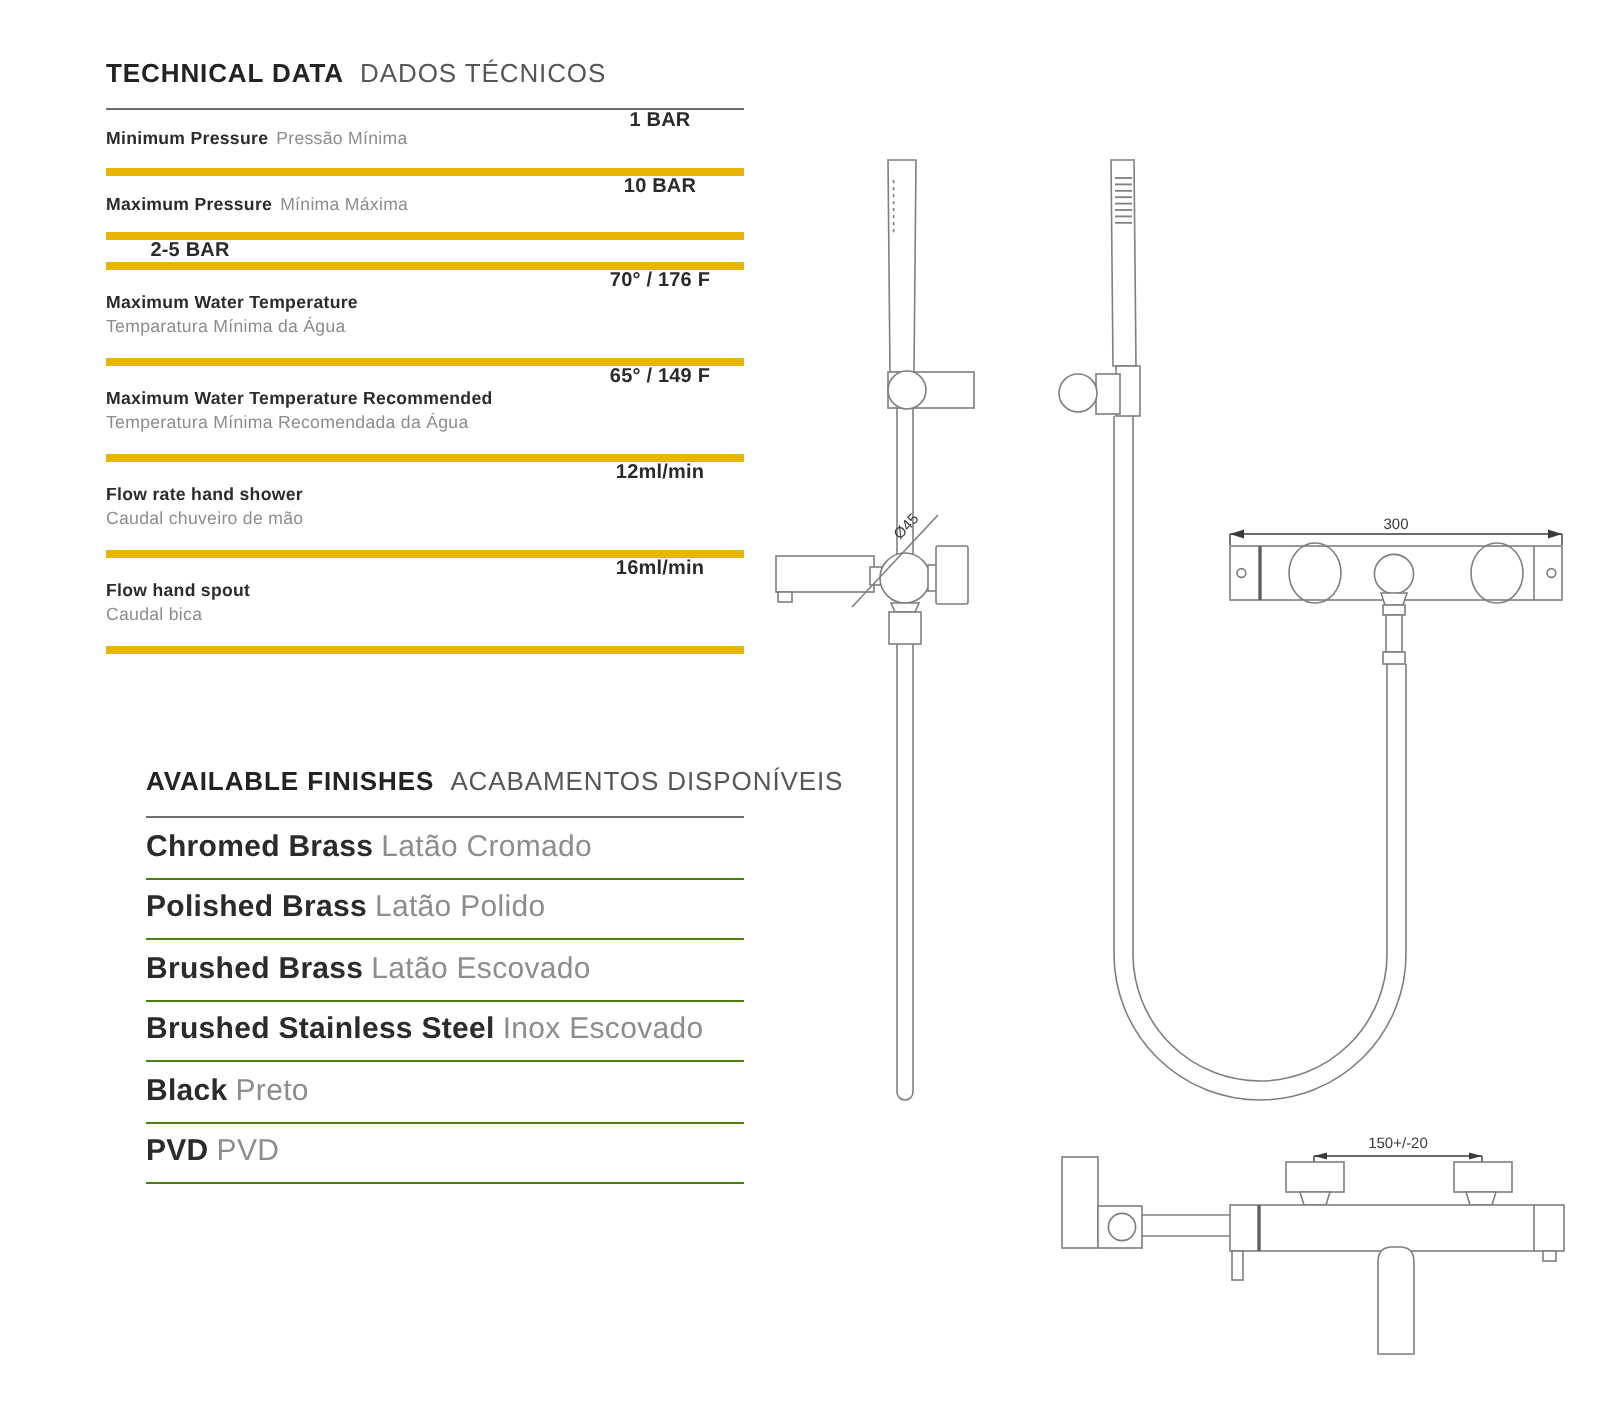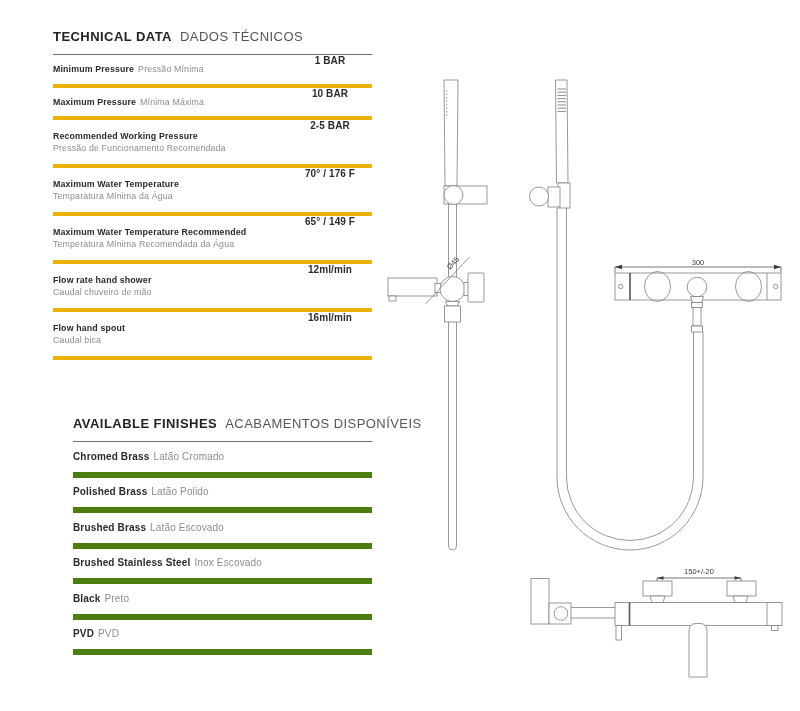--- a/index.html
+++ b/index.html
@@ -14,21 +14,21 @@
   .title-rule{height:0;border:none;border-top:1.4px solid #6e6e6e;margin:10px 0 0 0;}
   .row{display:flex;align-items:flex-start;border-bottom:4px solid #eab308;}
   .row .labels{flex:1;padding:8px 8px 8px 0;font-size:8.8px;line-height:12.5px;letter-spacing:.15px;}
   .row.stacked .labels{padding:9.5px 8px 9.5px 0;}
   .row .en{font-weight:bold;color:#2b2b2b;}
   .row .pt{color:#8d8d8d;}
   .row.inline .pt{margin-left:4px;}
   .row.stacked .pt{display:block;}
   .row .value{width:84px;text-align:center;font-weight:bold;font-size:10px;color:#2b2b2b;letter-spacing:.1px;}
   .finishes{margin-top:57px;margin-left:20px;}
-  .finish-row{border-bottom:6px solid #4d7c0f;padding:8.5px 0;font-size:10px;line-height:12.5px;letter-spacing:.15px;}
+  .finish-row{border-bottom:1px solid #4d7c0f;padding:8.5px 0;font-size:15px;line-height:12.5px;letter-spacing:.15px;}
   .finish-row .en{font-weight:bold;color:#2b2b2b;}
   .finish-row .pt{color:#8d8d8d;margin-left:4px;}
   .drawings{position:absolute;left:380px;top:55px;width:420px;height:650px;}
   svg .ln{stroke:#7f7f7f;stroke-width:.8;fill:none;}
   svg .wf{stroke:#7f7f7f;stroke-width:.8;fill:#ffffff;}
   svg .thick{stroke:#5f5f5f;stroke-width:1.7;fill:none;}
   svg .dim{stroke:#3a3a3a;stroke-width:.7;fill:none;}
   svg .dimfill{fill:#3a3a3a;stroke:none;}
   svg .dimtext{fill:#3a3a3a;font-family:"Liberation Sans",sans-serif;font-size:7.5px;}
 </style>
@@ -46,21 +46,20 @@
 
     <div class="row inline">
       <div class="labels"><span class="en">Minimum Pressure</span><span class="pt">Pressão Mínima</span></div>
       <div class="value">1 BAR</div>
     </div>
     <div class="row inline">
       <div class="labels"><span class="en">Maximum Pressure</span><span class="pt">Mínima Máxima</span></div>
       <div class="value">10 BAR</div>
     </div>
     <div class="row stacked">
-      <div class="labels"><span class="en">Recommended Working Pressure</span><span class="pt">Pressão de Funcionamento Recomendada</span></div>
       <div class="value">2-5 BAR</div>
     </div>
     <div class="row stacked">
       <div class="labels"><span class="en">Maximum Water Temperature</span><span class="pt">Temparatura Mínima da Água</span></div>
       <div class="value">70° / 176 F</div>
     </div>
     <div class="row stacked">
       <div class="labels"><span class="en">Maximum Water Temperature Recommended</span><span class="pt">Temperatura Mínima Recomendada da Água</span></div>
       <div class="value">65° / 149 F</div>
     </div>

